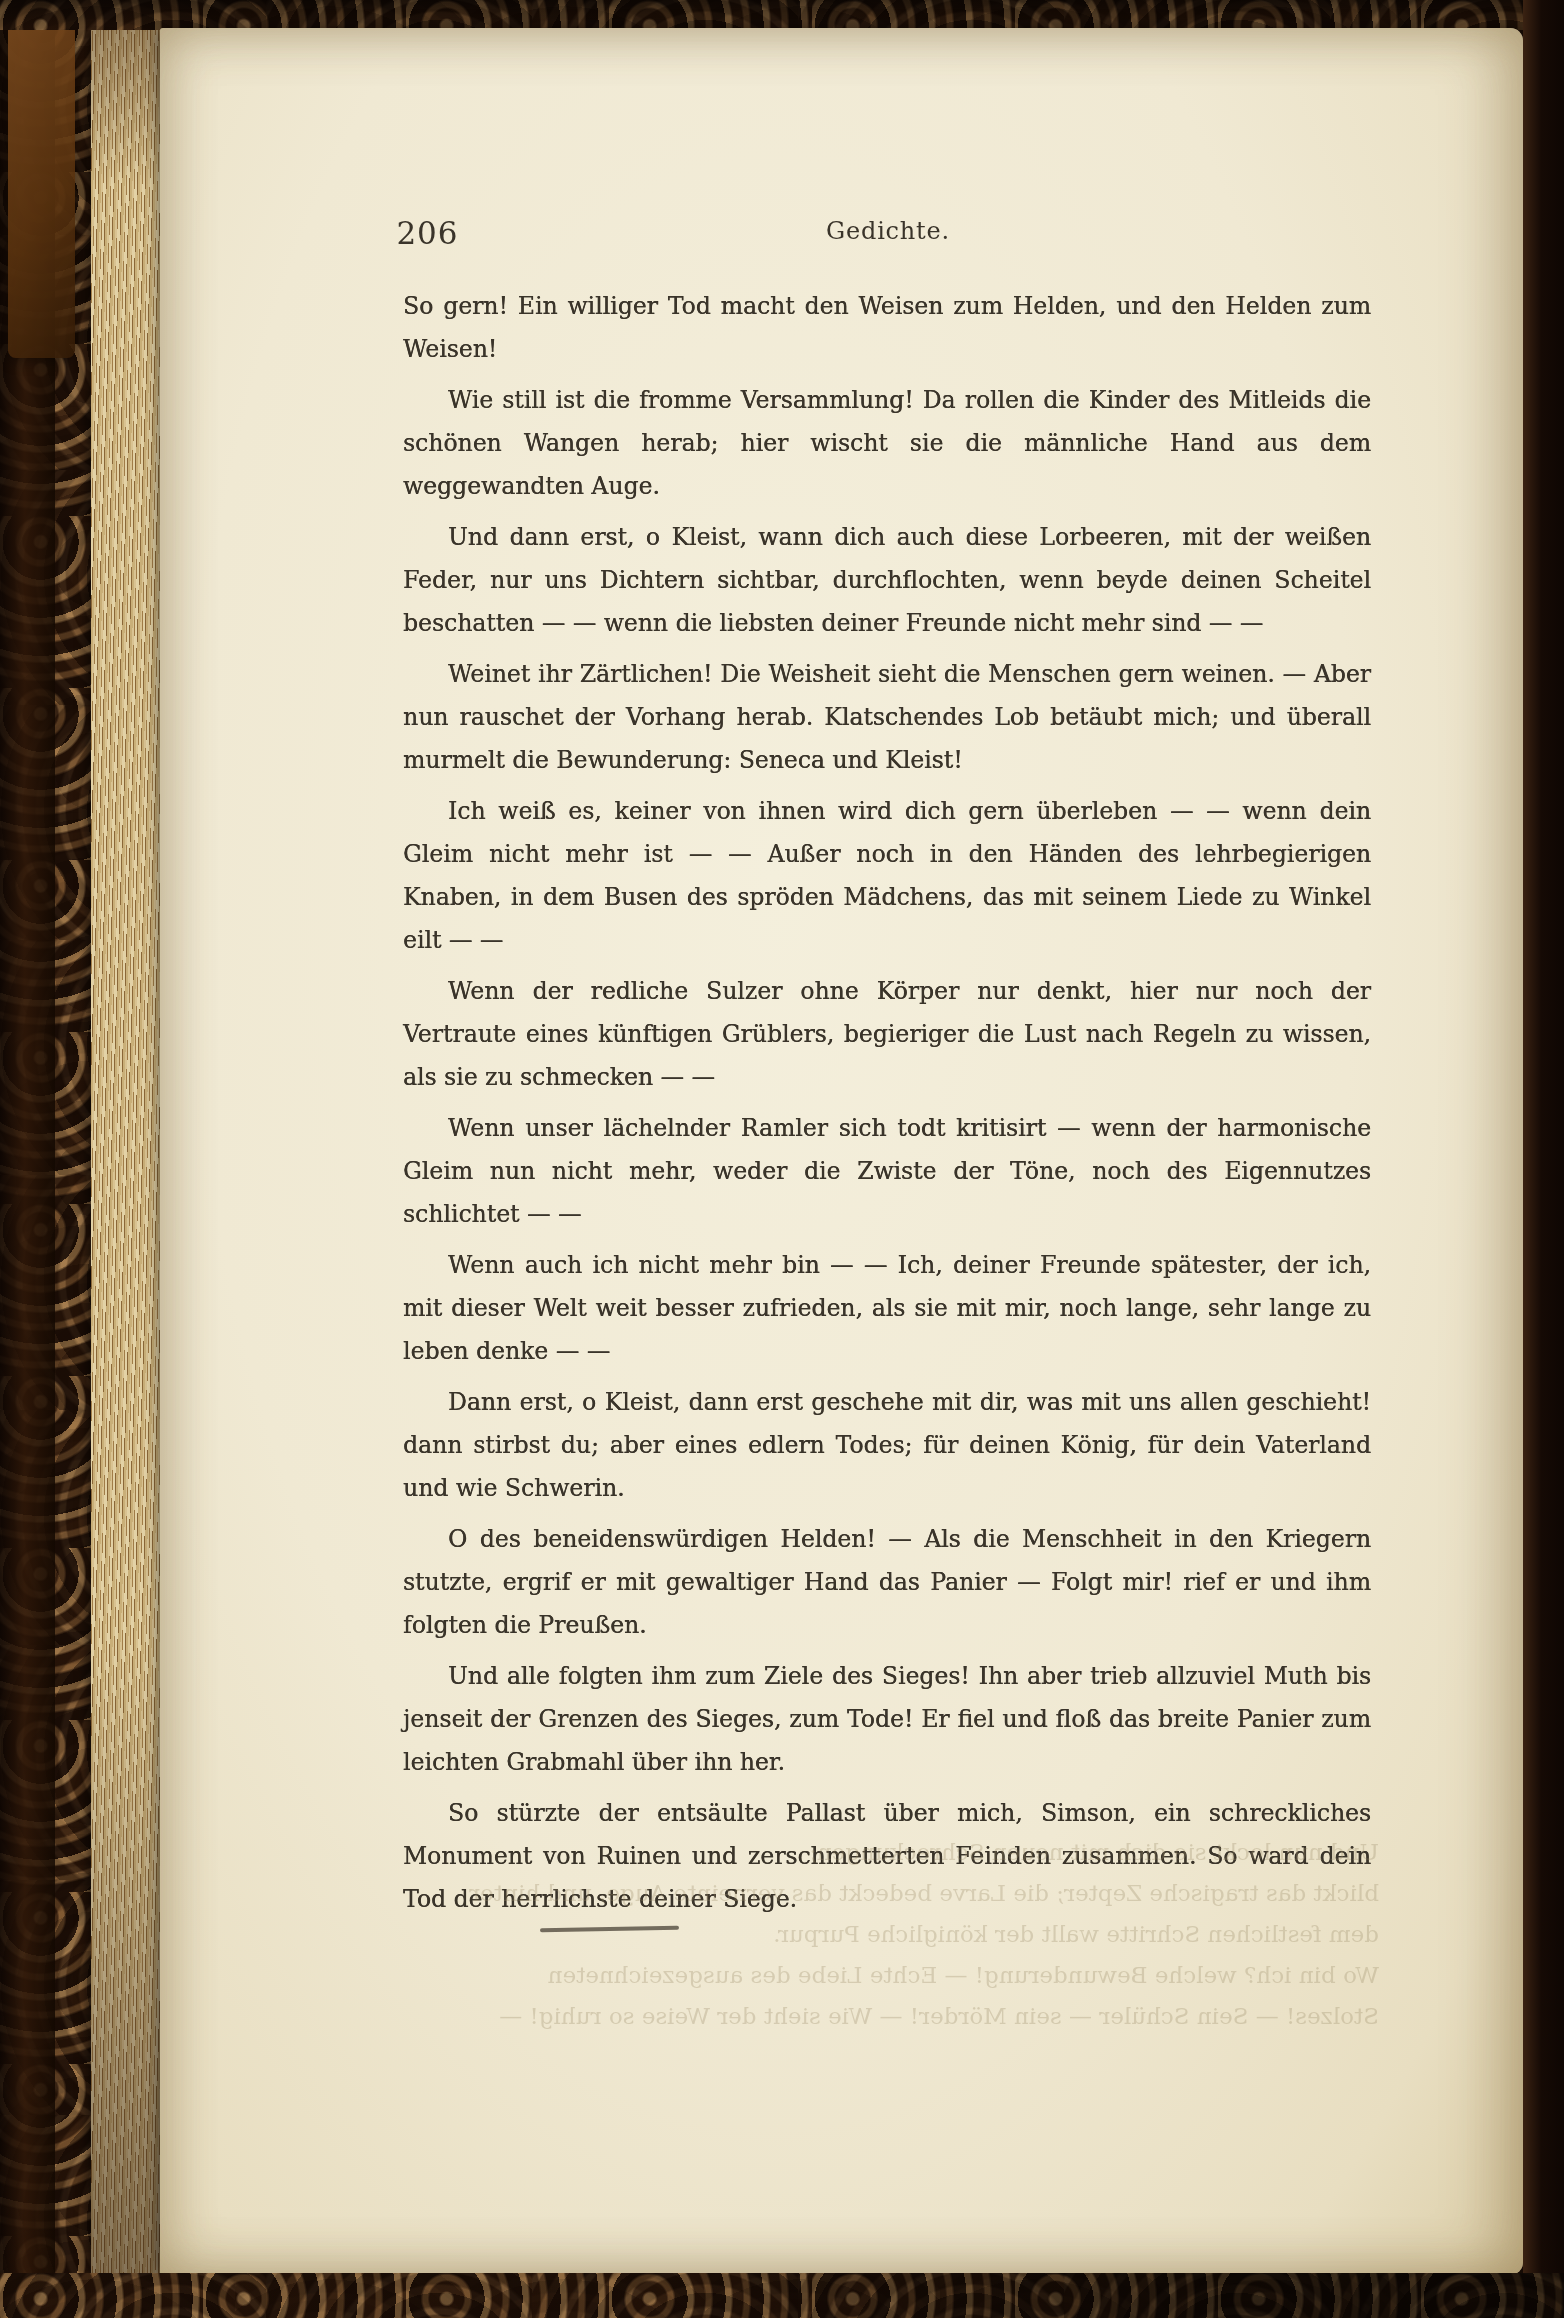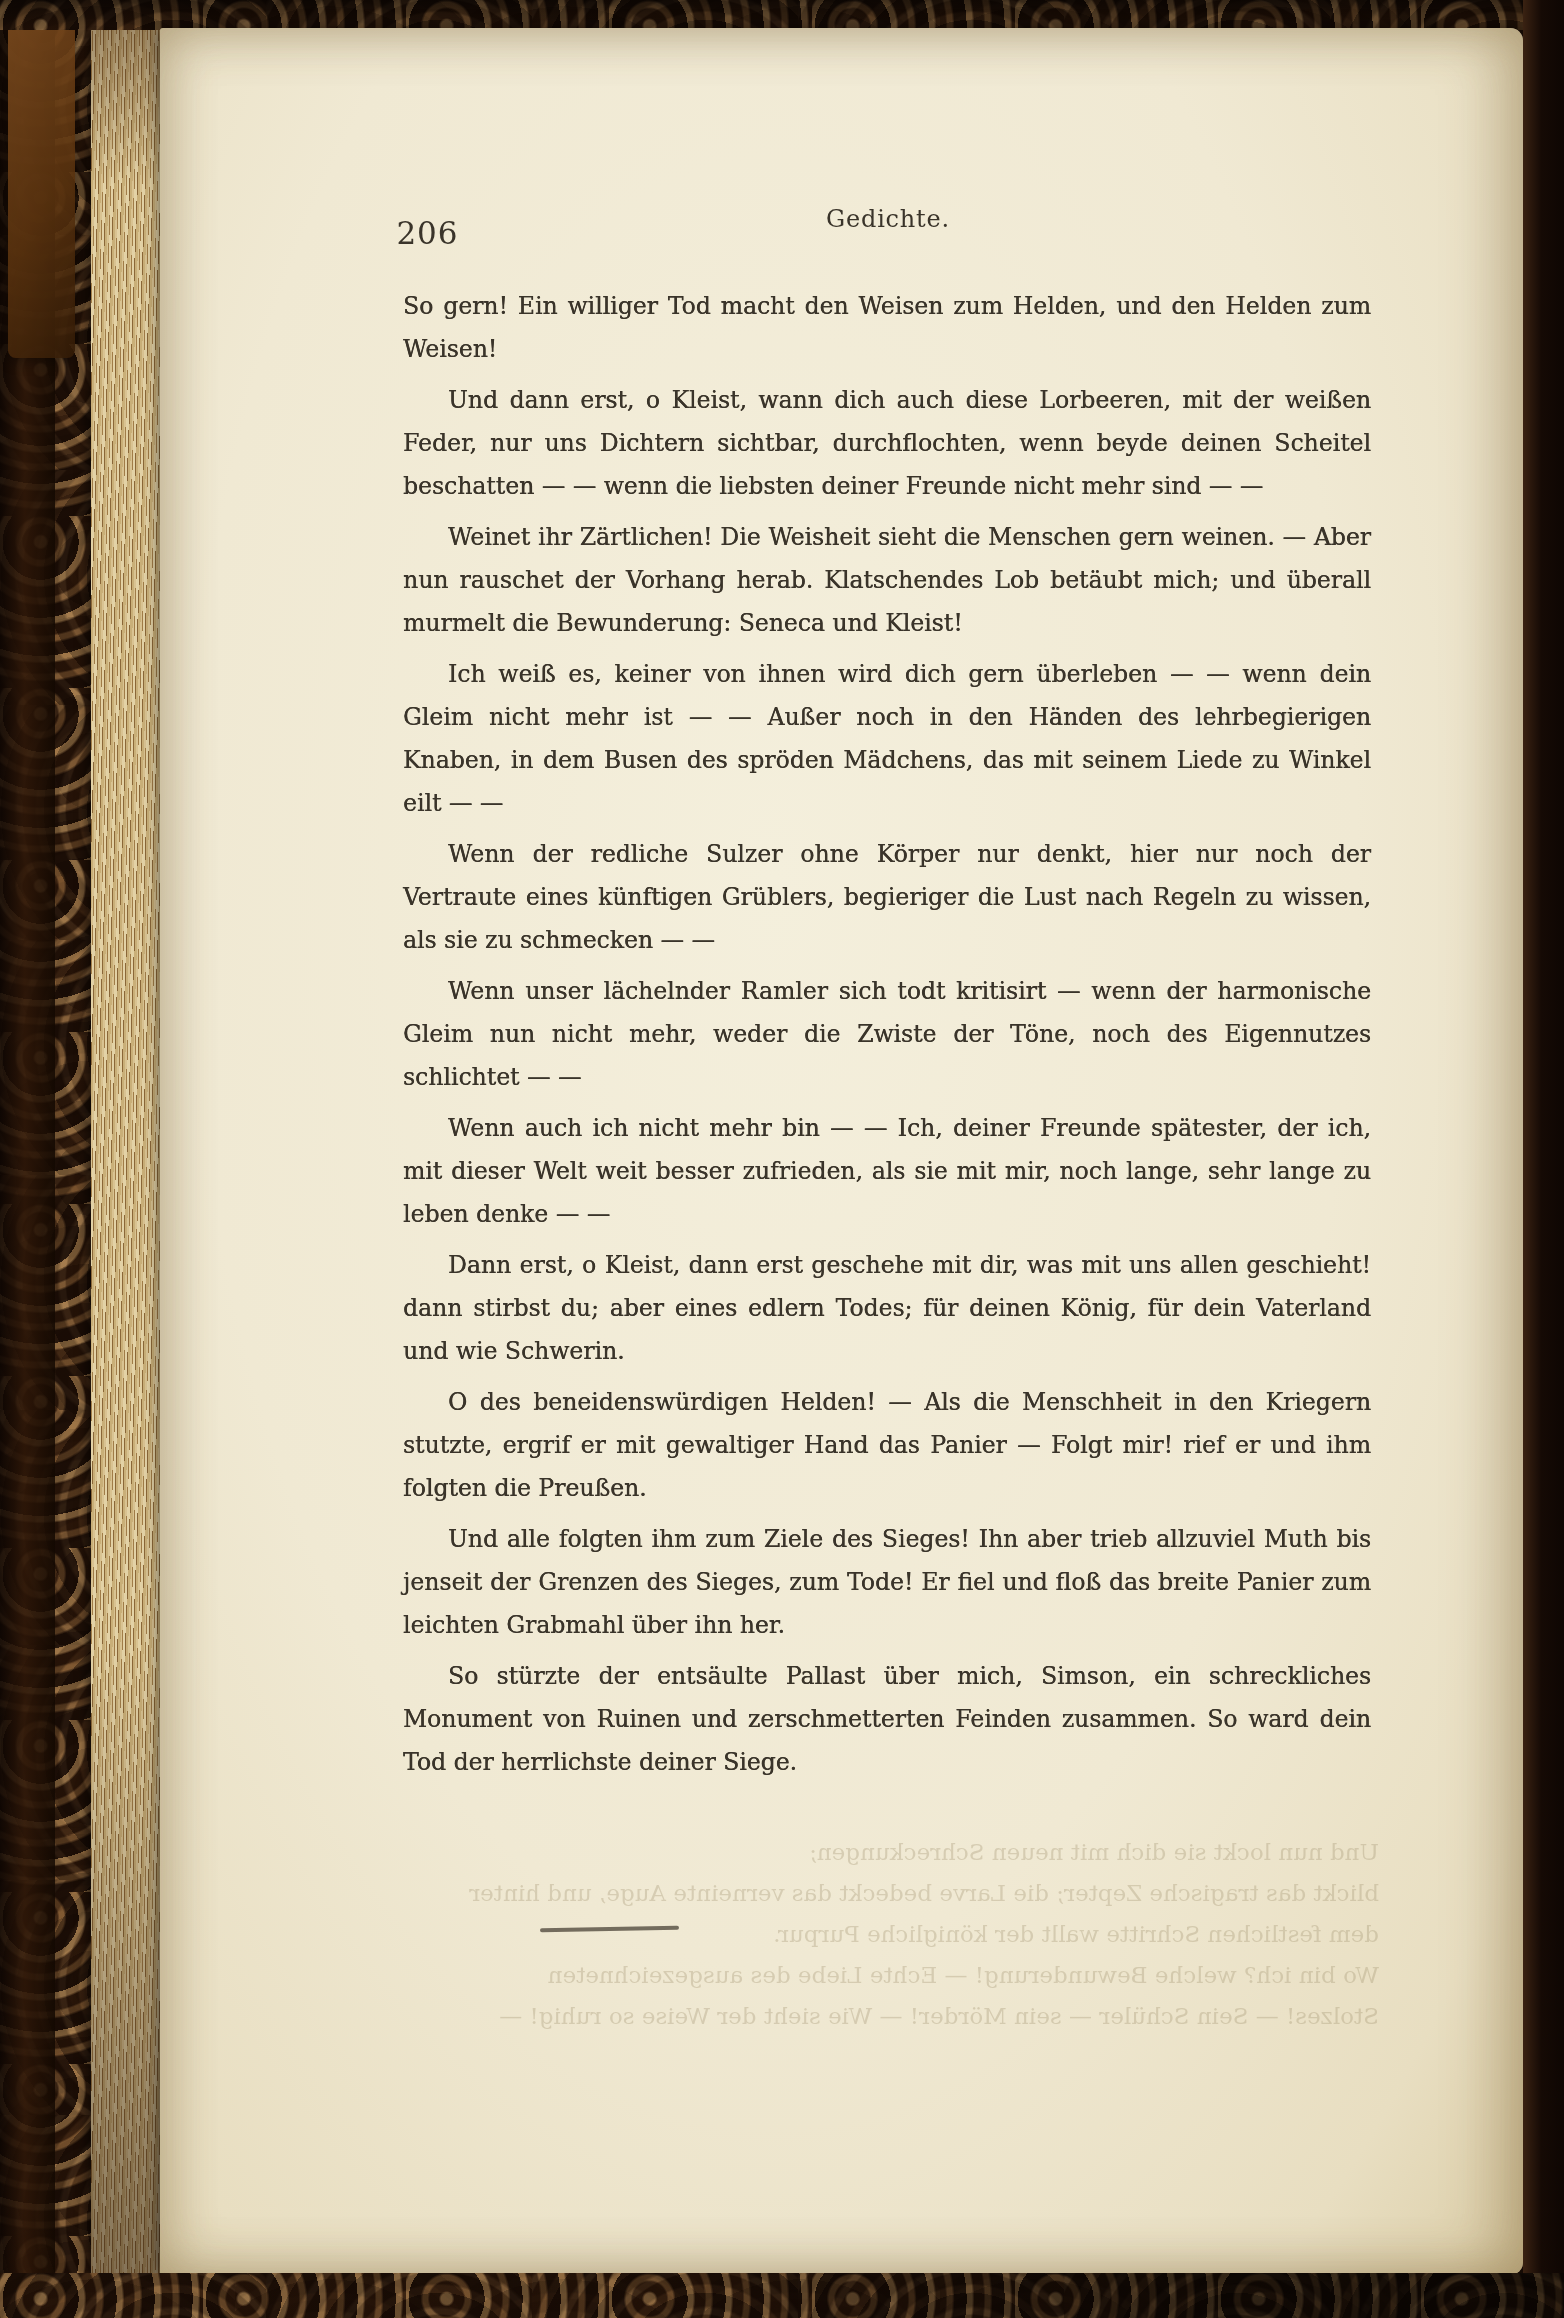--- a/index.html
+++ b/index.html
@@ -43,21 +43,21 @@
   
   .page{
     position:absolute;left:160px;top:28px;width:1363px;height:2247px;
     background:radial-gradient(ellipse at 45% 38%, #f4efdc 0%, #f0e9d3 55%, #e8dec1 85%, #dbcda7 100%);
     border-radius:3.1px 12.5px 12.5px 3.1px;
     box-shadow:inset 0 0 55px rgba(125,98,52,.22), inset -26.6px 0 55px rgba(118,88,44,.28),
                inset 20.3px 0 39px rgba(130,100,55,.18), 0 0 15.6px rgba(0,0,0,.65);
   }
   .page-head{position:absolute;left:235px;top:177px;width:986px;height:39px;}
   .page-num{position:absolute;left:1.6px;top:10px;font-size:31px;color:#3a342a;letter-spacing:0.8px;}
-  .running-title{display:block;text-align:center;font-size:24px;color:#3a342a;letter-spacing:0.8px;}
+  .running-title{display:block;text-align:center;font-size:24px;color:#3a342a;letter-spacing:0.8px;margin-top:12px;}
   .text-body{
     position:absolute;left:235px;top:249px;width:984px;
     font-size:23.5px;line-height:43px;color:#3a342a;
     text-align:justify;text-shadow:0.3px 0 0 currentColor;
   }
   .text-body p{margin:8px;text-indent:45px;}
   .text-body p.no-indent{text-indent:0;}
   
   .bleed{
     position:absolute;left:235px;top:1804px;width:984px;
@@ -80,20 +80,21 @@
   <div class="top-band marble"></div>
 
   <div class="page">
     <div class="page-head">
       <span class="page-num">206</span>
       <span class="running-title">Gedichte.</span>
     </div>
 
     <div class="text-body">
       <p class="no-indent">So gern! Ein williger Tod macht den Weisen zum Helden, und den Helden zum Weisen!</p>
+      <p>Wie still ist die fromme Versammlung! Da rollen die Kinder des Mitleids die schönen Wangen herab; hier wischt sie die männliche Hand aus dem weggewandten Auge.</p>
       <p>Und dann erst, o Kleist, wann dich auch diese Lorbeeren, mit der weißen Feder, nur uns Dichtern sichtbar, durchflochten, wenn beyde deinen Scheitel beschatten — — wenn die liebsten deiner Freunde nicht mehr sind — —</p>
       <p>Weinet ihr Zärtlichen! Die Weisheit sieht die Menschen gern weinen. — Aber nun rauschet der Vorhang herab. Klatschendes Lob betäubt mich; und überall murmelt die Bewunderung: Seneca und Kleist!</p>
       <p>Ich weiß es, keiner von ihnen wird dich gern überleben — — wenn dein Gleim nicht mehr ist — — Außer noch in den Händen des lehrbegierigen Knaben, in dem Busen des spröden Mädchens, das mit seinem Liede zu Winkel eilt — —</p>
       <p>Wenn der redliche Sulzer ohne Körper nur denkt, hier nur noch der Vertraute eines künftigen Grüblers, begieriger die Lust nach Regeln zu wissen, als sie zu schmecken — —</p>
       <p>Wenn unser lächelnder Ramler sich todt kritisirt — wenn der harmonische Gleim nun nicht mehr, weder die Zwiste der Töne, noch des Eigennutzes schlichtet — —</p>
       <p>Wenn auch ich nicht mehr bin — — Ich, deiner Freunde spätester, der ich, mit dieser Welt weit besser zufrieden, als sie mit mir, noch lange, sehr lange zu leben denke — —</p>
       <p>Dann erst, o Kleist, dann erst geschehe mit dir, was mit uns allen geschieht! dann stirbst du; aber eines edlern Todes; für deinen König, für dein Vaterland und wie Schwerin.</p>
       <p>O des beneidenswürdigen Helden! — Als die Menschheit in den Kriegern stutzte, ergrif er mit gewaltiger Hand das Panier — Folgt mir! rief er und ihm folgten die Preußen.</p>
       <p>Und alle folgten ihm zum Ziele des Sieges! Ihn aber trieb allzuviel Muth bis jenseit der Grenzen des Sieges, zum Tode! Er fiel und floß das breite Panier zum leichten Grabmahl über ihn her.</p>
       <p>So stürzte der entsäulte Pallast über mich, Simson, ein schreckliches Monument von Ruinen und zerschmetterten Feinden zusammen. So ward dein Tod der herrlichste deiner Siege.</p>

